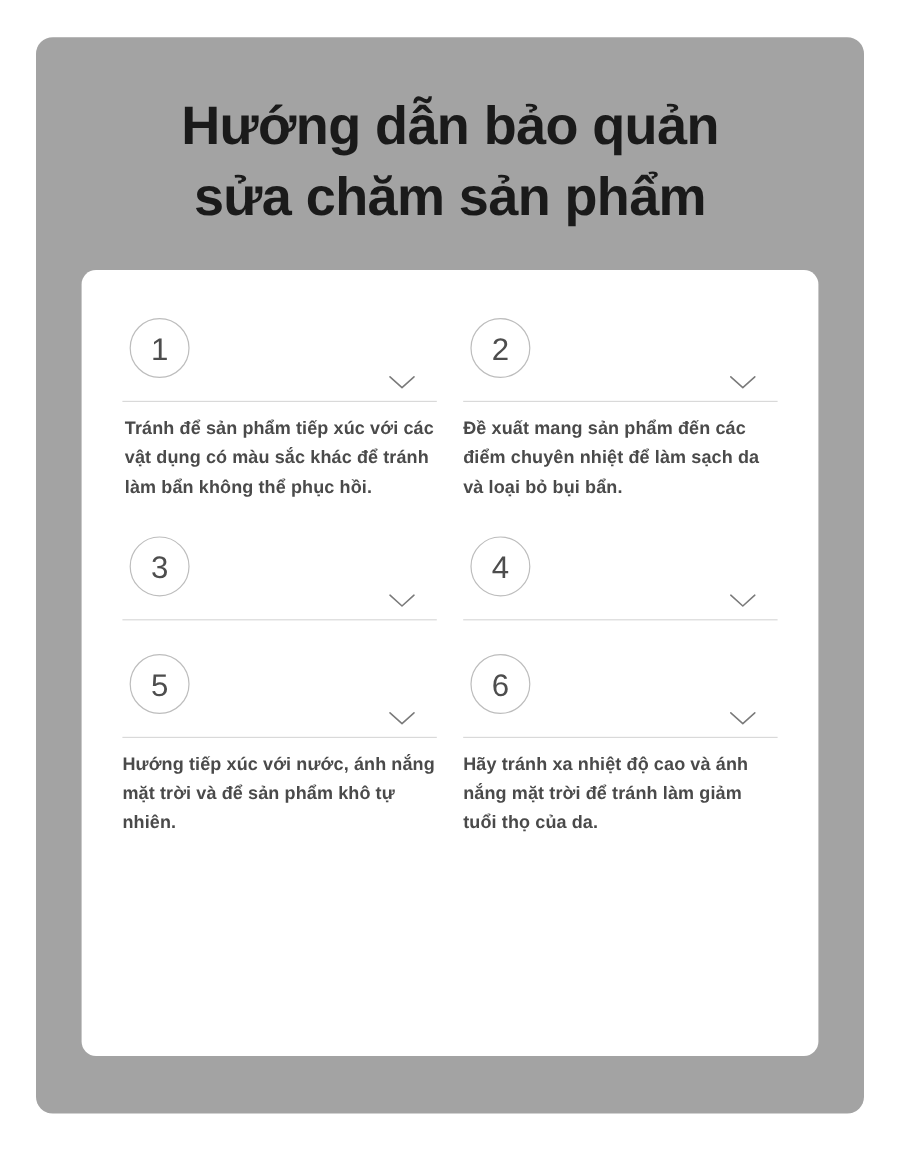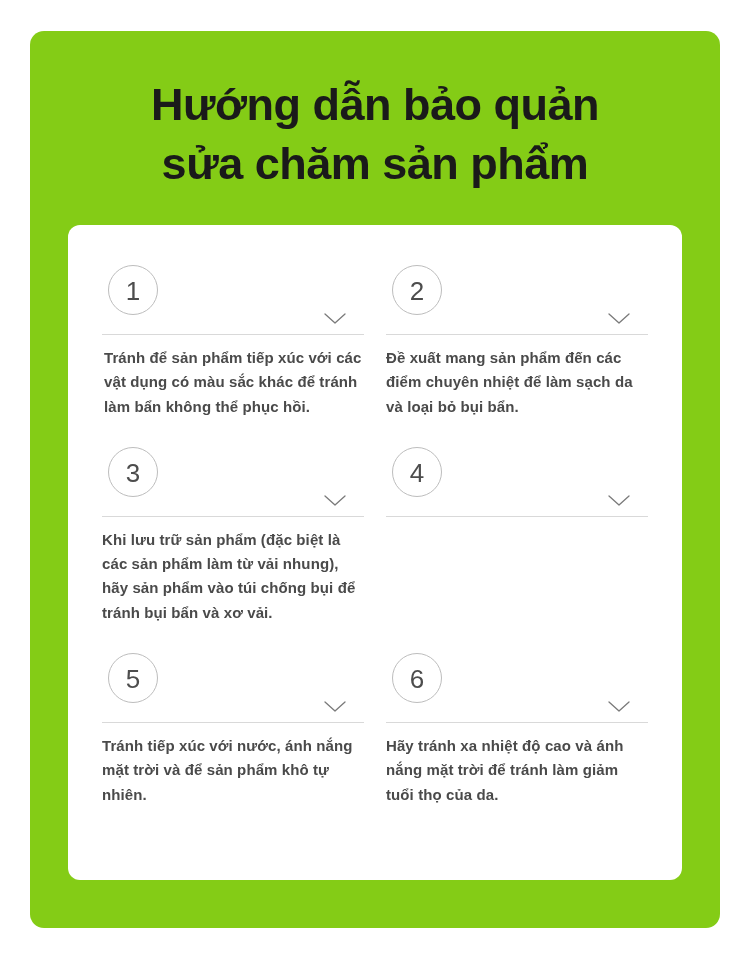--- a/index.html
+++ b/index.html
@@ -13,21 +13,21 @@
     font-family: "Liberation Sans", sans-serif;
     -webkit-font-smoothing: antialiased;
   }
 
   .page {
     position: absolute;
     left: 30px;
     top: 31px;
     width: 690px;
     height: 897px;
-    background: #84cc16;
+    background: #a3a3a3;
     border-radius: 14px;
     box-sizing: border-box;
     overflow: hidden;
   }
 
   .title {
     margin: 0;
     padding-top: 45px;
     text-align: center;
     color: #1a1a1a;
@@ -148,21 +148,20 @@
 
       <div class="tip tip-3">
         <div class="tip-head">
           <div class="badge">3</div>
           <span class="chevron">
             <svg width="22" height="12" viewBox="0 0 22 12" fill="none" xmlns="http://www.w3.org/2000/svg">
               <path d="M1 1 L11 10 L21 1" stroke="#7a7a7a" stroke-width="1.3" fill="none" stroke-linecap="round" stroke-linejoin="round"></path>
             </svg>
           </span>
         </div>
-        <p class="tip-text">Khi lưu trữ sản phẩm (đặc biệt là các sản phẩm làm từ vải nhung), hãy sản phẩm vào túi chống bụi để tránh bụi bẩn và xơ vải.</p>
       </div>
 
       <div class="tip tip-4">
         <div class="tip-head">
           <div class="badge">4</div>
           <span class="chevron">
             <svg width="22" height="12" viewBox="0 0 22 12" fill="none" xmlns="http://www.w3.org/2000/svg">
               <path d="M1 1 L11 10 L21 1" stroke="#7a7a7a" stroke-width="1.3" fill="none" stroke-linecap="round" stroke-linejoin="round"></path>
             </svg>
           </span>
@@ -171,21 +170,21 @@
 
       <div class="tip tip-5">
         <div class="tip-head">
           <div class="badge">5</div>
           <span class="chevron">
             <svg width="22" height="12" viewBox="0 0 22 12" fill="none" xmlns="http://www.w3.org/2000/svg">
               <path d="M1 1 L11 10 L21 1" stroke="#7a7a7a" stroke-width="1.3" fill="none" stroke-linecap="round" stroke-linejoin="round"></path>
             </svg>
           </span>
         </div>
-        <p class="tip-text">Tránh tiếp xúc với nước, ánh nắng mặt trời và để sản phẩm khô tự nhiên.</p>
+        <p class="tip-text">Hướng tiếp xúc với nước, ánh nắng mặt trời và để sản phẩm khô tự nhiên.</p>
       </div>
 
       <div class="tip tip-6">
         <div class="tip-head">
           <div class="badge">6</div>
           <span class="chevron">
             <svg width="22" height="12" viewBox="0 0 22 12" fill="none" xmlns="http://www.w3.org/2000/svg">
               <path d="M1 1 L11 10 L21 1" stroke="#7a7a7a" stroke-width="1.3" fill="none" stroke-linecap="round" stroke-linejoin="round"></path>
             </svg>
           </span>

